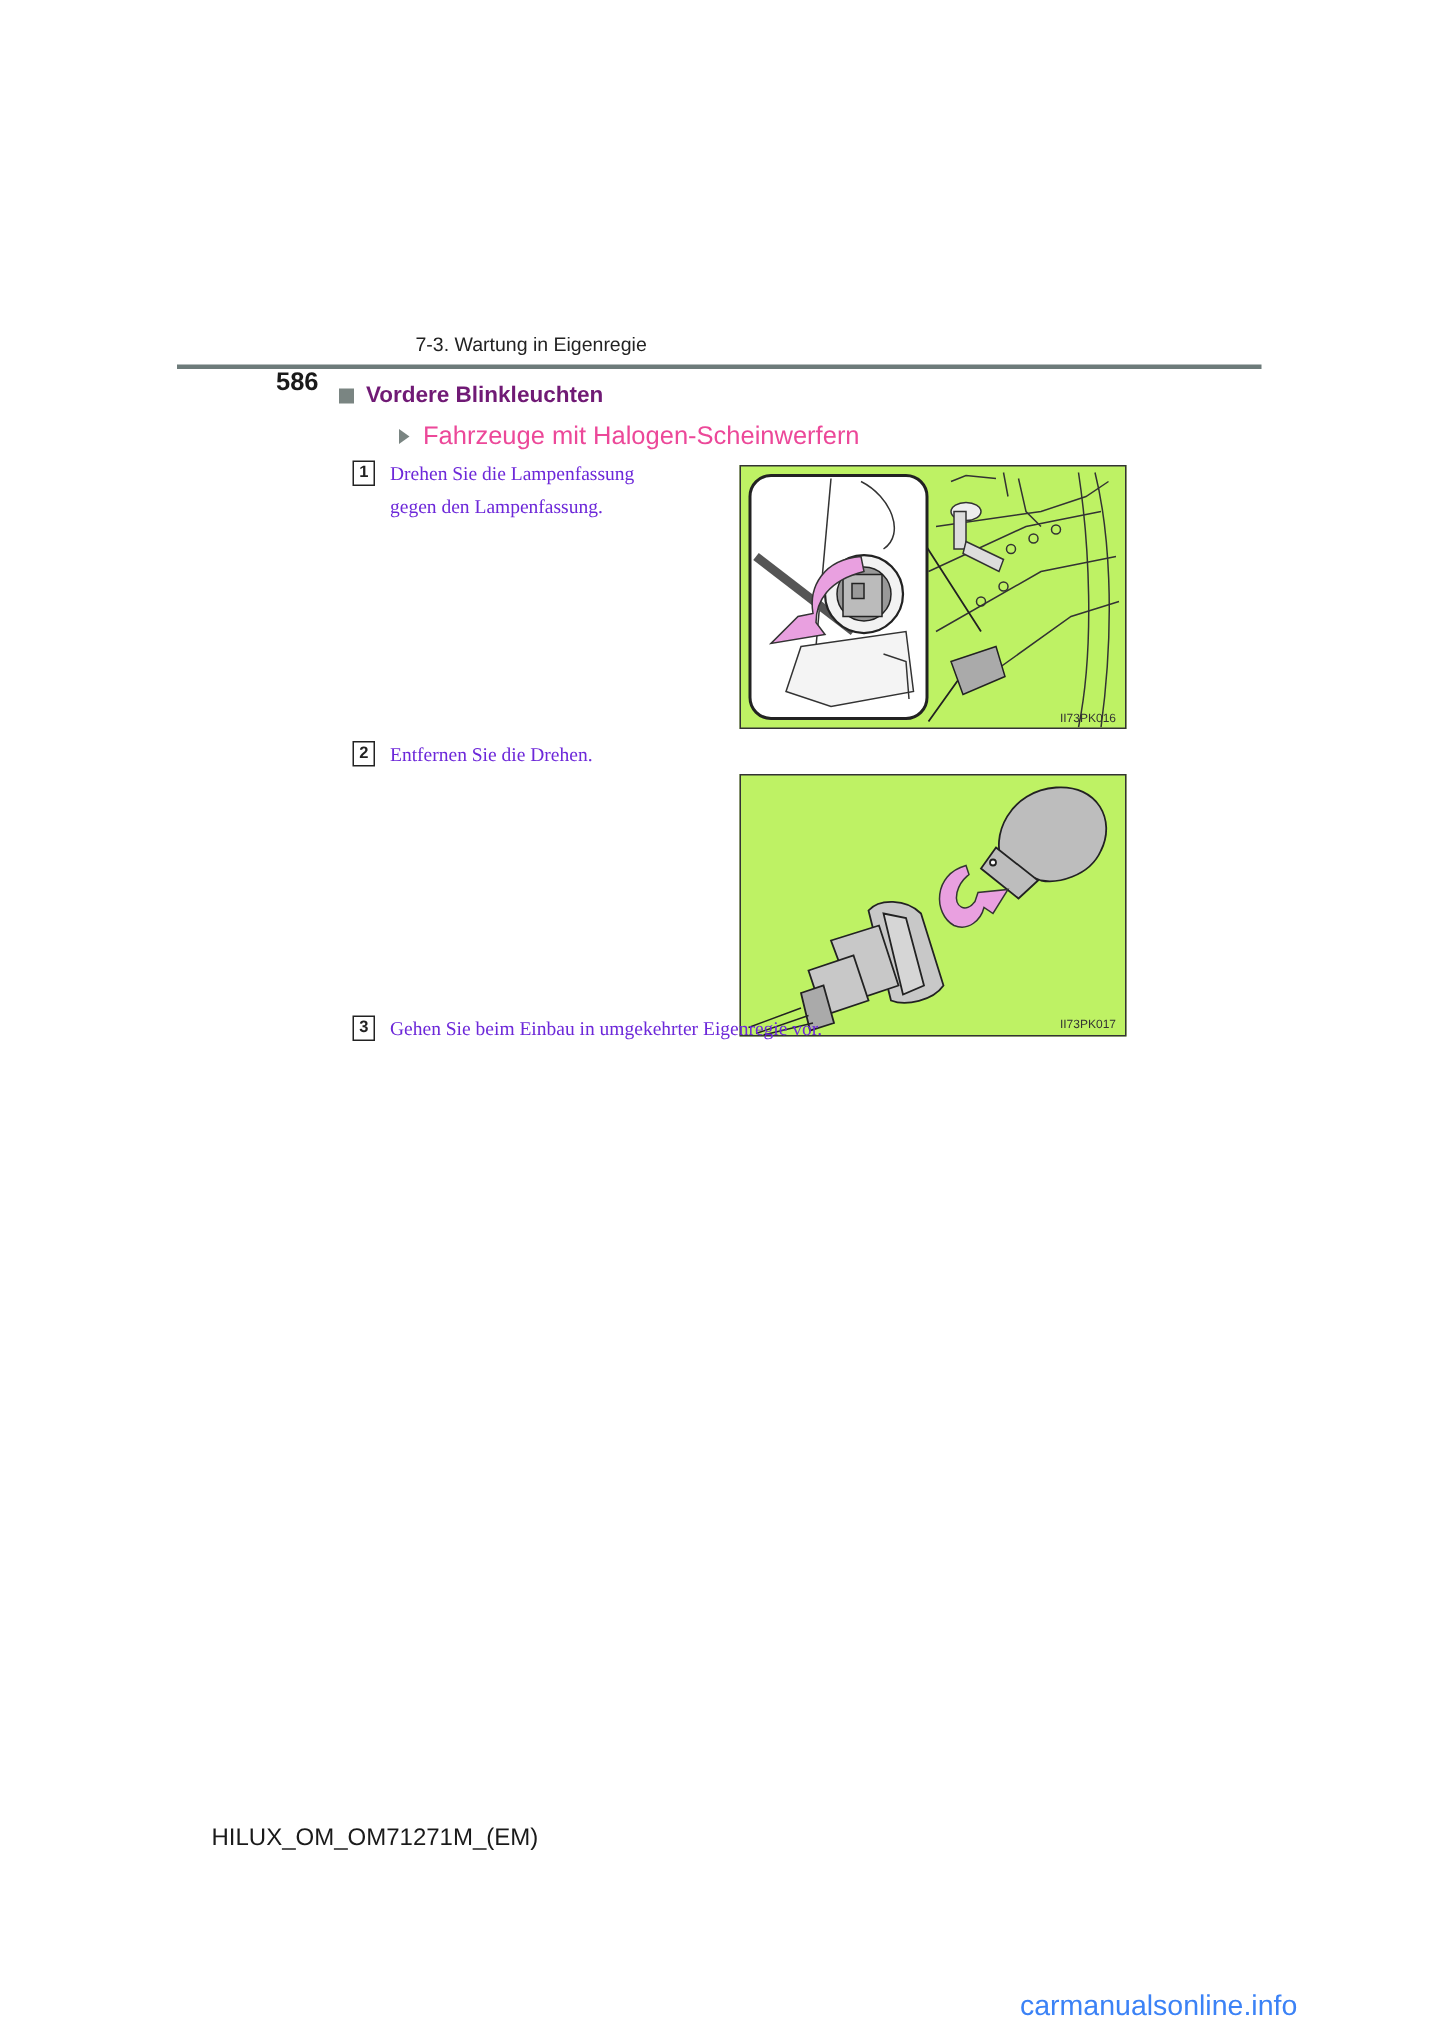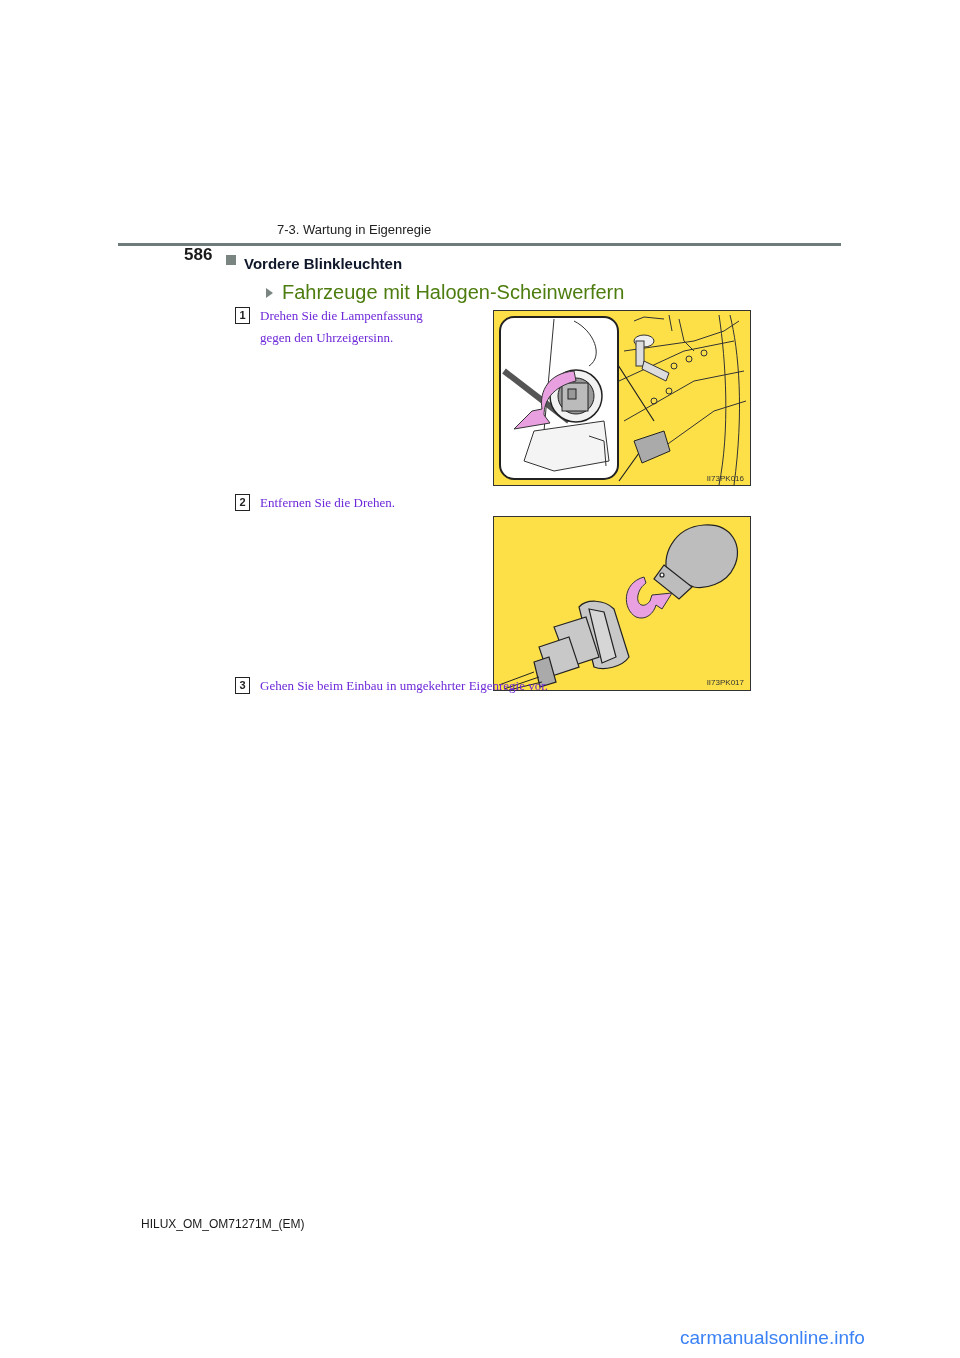--- a/index.html
+++ b/index.html
@@ -3,31 +3,31 @@
   <meta charset="utf-8">
   <style>
     html, body { margin: 0; padding: 0; background: #ffffff; }
     body {
       width: 960px; height: 1358px; position: relative; overflow: hidden;
       font-family: "Liberation Sans", sans-serif; color: #1a1a1a;
     }
     .page-num { position: absolute; left: 184px; top: 215px; font-size: 17px; font-weight: bold; color: #1a1a1a; margin-top: 30px; }
     .section-title { position: absolute; left: 261px; top: 222px; font-size: 13px; color: #222; margin-left: 16px; }
     .header-rule { position: absolute; left: 118px; top: 243px; width: 723px; height: 3px; background: #6d7b7a; }
-    .heading { position: absolute; left: 226px; top: 255px; font-size: 15px; font-weight: bold; color: #0f172a; display: flex; }
+    .heading { position: absolute; left: 226px; top: 255px; font-size: 15px; font-weight: bold; color: #701a75; display: flex; align-items: center; }
     .heading .sq { width: 10px; height: 10px; background: #7a8582; margin-right: 8px; display: inline-block; }
-    .subheading { position: absolute; left: 243px; top: 281px; font-size: 20px; color: #4d7c0f; display: flex; align-items: center; padding-left: 23px; }
+    .subheading { position: absolute; left: 243px; top: 281px; font-size: 17px; color: #ec4899; display: flex; align-items: center; padding-left: 23px; }
     .subheading .tri { width: 0; height: 0; border-top: 5px solid transparent; border-bottom: 5px solid transparent; border-left: 7px solid #7a8582; margin-right: 9px; display: inline-block; }
     .step-num {
       position: absolute; width: 13px; height: 15px; border: 1px solid #222;
       font-size: 11px; font-weight: bold; line-height: 15px; text-align: center; color: #222; background: #fff;
     }
     .step-text { position: absolute; font-size: 13px; line-height: 22px; color: #6d28d9; font-family: Liberation Serif, serif; }
-    .figure { position: absolute; border: 1px solid #333; background: #fde047; overflow: hidden; }
-    .footer-code { position: absolute; left: 141px; top: 1217px; font-size: 12px; color: #1a1a1a; }
+    .figure { position: absolute; border: 1px solid #333; background: #bef264; overflow: hidden; }
+    .footer-code { position: absolute; left: 141px; top: 1217px; font-size: 16px; color: #1a1a1a; }
     .watermark { position: absolute; left: 680px; top: 1327px; font-size: 19px; color: #3b82f6; }
   </style>
 </head>
 <body>
 
 <div>
   <div class="page-num">586</div>
   <div class="section-title">7-3. Wartung in Eigenregie</div>
   <div class="header-rule"></div>
 </div>
@@ -38,21 +38,21 @@
 </div>
 
 <div class="subheading">
   <span class="tri"></span>
   <span>Fahrzeuge mit Halogen-Scheinwerfern</span>
 </div>
 
 <div class="step-num" style="left:235px; top:307px;">1</div>
 <div class="step-text" style="left:260px; top:305px;">
   <div>Drehen Sie die Lampenfassung</div>
-  <div>gegen den Uhrzeigersinn.</div>
+  <div>gegen den Lampenfassung.</div>
 </div>
 
 <div class="figure" style="left:493px; top:310px; width:256px; height:174px;">
   <svg width="256" height="174" viewBox="0 0 256 174">
 
     <g fill="none" stroke="#333" stroke-width="1">
       <path d="M140 10 L150 6 L170 8 M175 4 L178 20 M185 8 L190 30 L200 40"></path>
       <path d="M130 40 L200 30 L230 20 L245 10"></path>
       <path d="M125 70 L190 40 L240 30"></path>
       <path d="M130 110 L200 70 L250 60"></path>

